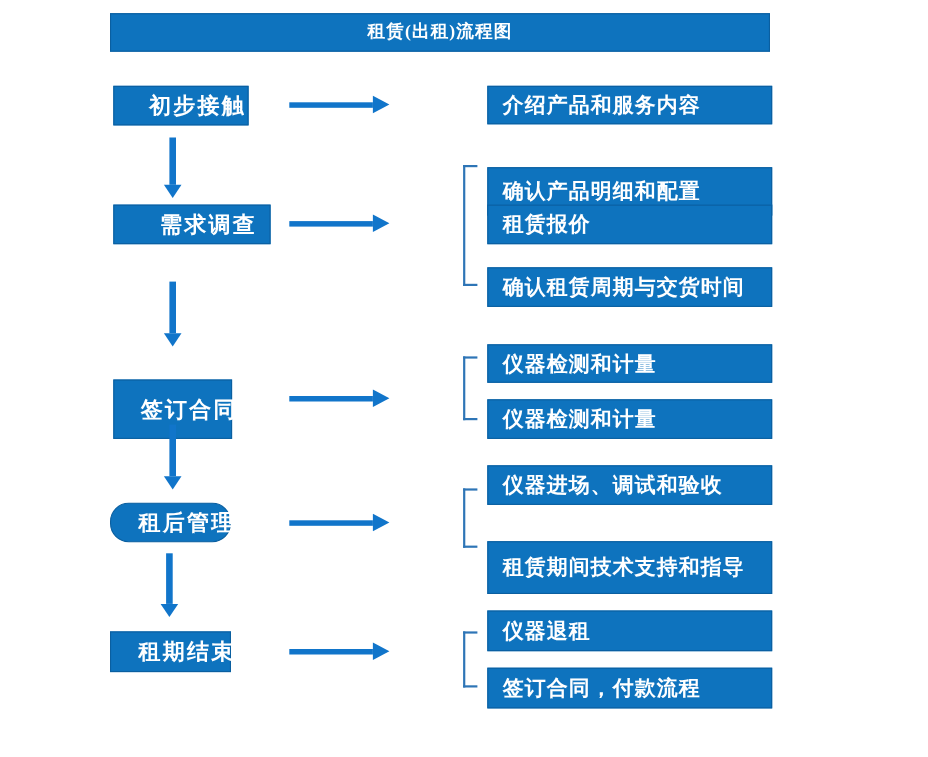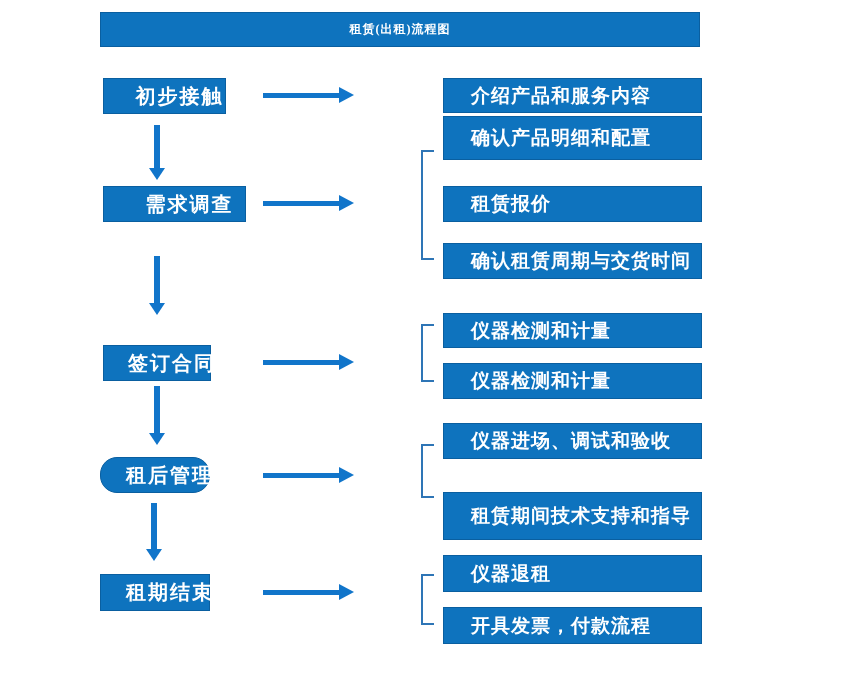--- a/index.html
+++ b/index.html
@@ -15,21 +15,21 @@
   }
 
   .title-bar {
     position: absolute;
     left: 100px; top: 12px;
     width: 600px; height: 35px;
     background: #0E73BE;
     border: 1px solid #0A5FA0;
     display: flex; align-items: center; justify-content: center;
     color: #ffffff;
-    font-size: 12px;
+    font-size: 16px;
     font-weight: bold;
     letter-spacing: 1px;
   }
 
   .lbox {
     position: absolute;
     background: #0E73BE;
     border: 1px solid #0A5FA0;
     display: flex; align-items: center; justify-content: center;
     color: #ffffff;
@@ -40,21 +40,21 @@
     padding-left: 30px;
   }
 
   .rbox {
     position: absolute;
     left: 443px;
     width: 259px;
     background: #0E73BE;
     border: 1px solid #0A5FA0;
     display: flex; align-items: center;
-    padding-left: 27px;
+    padding-left: 13px;
     color: #ffffff;
     font-size: 19px;
     font-weight: bold;
     letter-spacing: 1px;
     white-space: nowrap;
   }
 
   .h-arrow {
     position: absolute;
     width: 76px; height: 5px;
@@ -96,21 +96,21 @@
 </style>
 </head>
 <body>
 
 <div class="canvas">
 
   <div class="title-bar">租赁(出租)流程图</div>
 
   <div class="lbox" style="left:103px; top:78px;  width:123px; height:36px;">初步接触</div>
   <div class="lbox" style="left:103px; top:186px; width:143px; height:36px;">需求调查</div>
-  <div class="lbox" style="left:103px; top:345px; width:108px; height:36px;">签订合同</div>
+  <div class="lbox" style="left:103px; top:345px; width:108px; height:54px;">签订合同</div>
   <div class="lbox" style="left:100px; top:457px; width:110px; height:36px;border-radius:17px;">租后管理</div>
   <div class="lbox" style="left:100px; top:574px; width:110px; height:37px;">租期结束</div>
 
   <div class="v-arrow" style="left:154px; top:125px; height:43px;"></div>
   <div class="v-arrow" style="left:154px; top:256px; height:47px;"></div>
   <div class="v-arrow" style="left:154px; top:386px; height:47px;"></div>
   <div class="v-arrow" style="left:151px; top:503px; height:46px;"></div>
 
   <div class="h-arrow" style="left:263px; top:93px;"></div>
   <div class="h-arrow" style="left:263px; top:201px;"></div>
@@ -118,26 +118,26 @@
   <div class="h-arrow" style="left:263px; top:473px;"></div>
   <div class="h-arrow" style="left:263px; top:590px;"></div>
 
   <div class="bracket" style="top:150px; height:110px;"></div>
   <div class="bracket" style="top:324px; height:58px;"></div>
   <div class="bracket" style="top:444px; height:54px;"></div>
   <div class="bracket" style="top:574px; height:51px;"></div>
 
   <div class="rbox" style="top:78px;  height:35px;">介绍产品和服务内容</div>
 
-  <div class="rbox" style="top:116px; height:44px;">确认产品明细和配置</div>
+  <div class="rbox" style="top:152px; height:44px;">确认产品明细和配置</div>
   <div class="rbox" style="top:186px; height:36px;">租赁报价</div>
   <div class="rbox" style="top:243px; height:36px;">确认租赁周期与交货时间</div>
 
   <div class="rbox" style="top:313px; height:35px;">仪器检测和计量</div>
   <div class="rbox" style="top:363px; height:36px;">仪器检测和计量</div>
 
   <div class="rbox" style="top:423px; height:36px;">仪器进场、调试和验收</div>
   <div class="rbox" style="top:492px; height:48px;">租赁期间技术支持和指导</div>
 
   <div class="rbox" style="top:555px; height:37px;">仪器退租</div>
-  <div class="rbox" style="top:607px; height:37px;">开具发票，付款流程</div>
+  <div class="rbox" style="top:607px; height:37px;">签订合同，付款流程</div>
 
 </div>
 
 </body></html>

